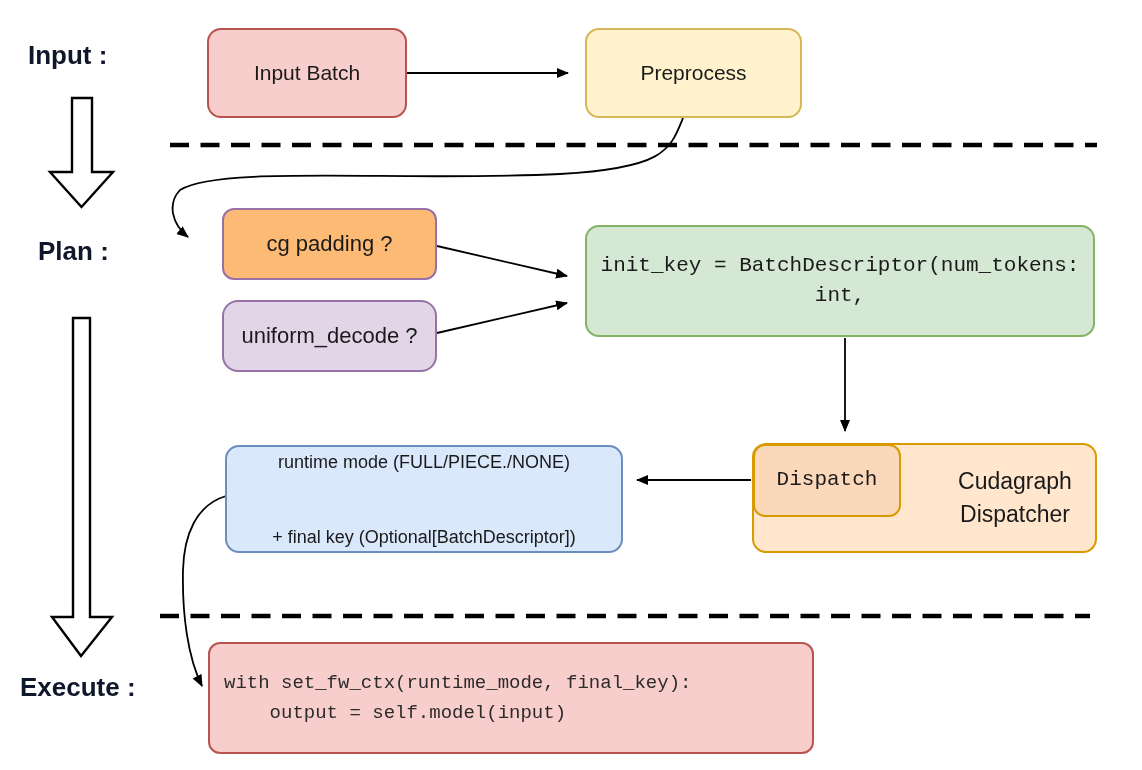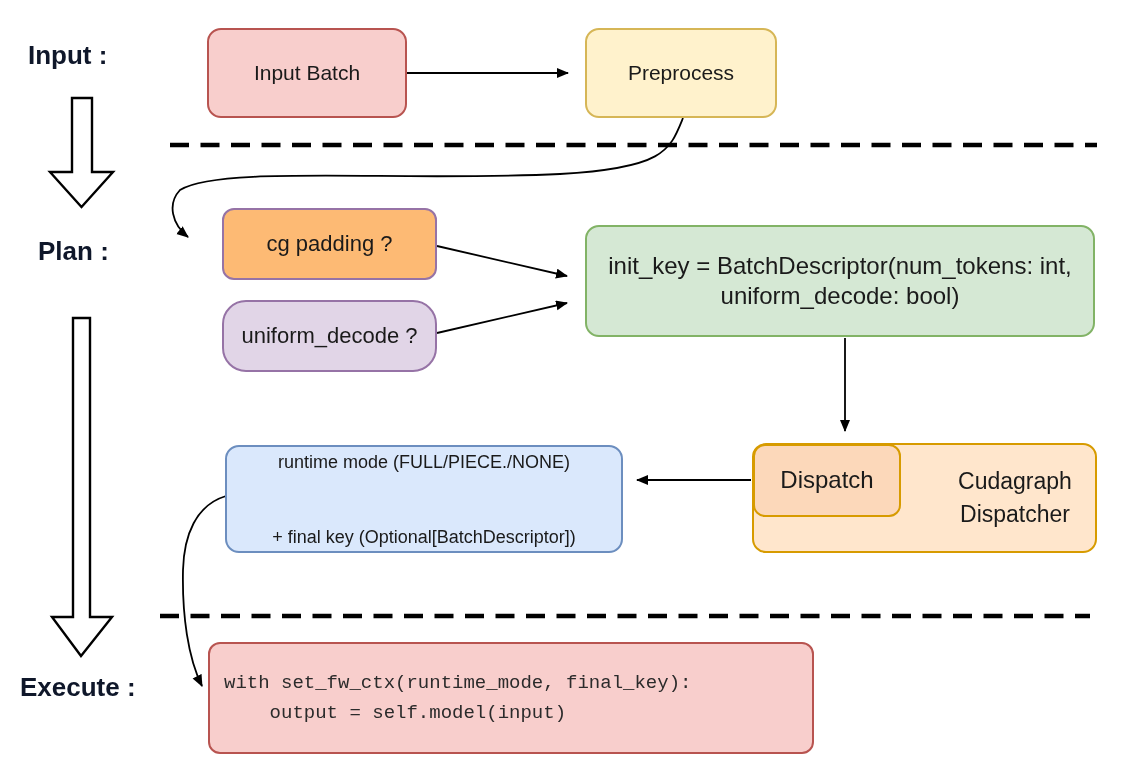--- a/index.html
+++ b/index.html
@@ -13,21 +13,21 @@
   .layer .hollow{fill:#fff;stroke:#000;stroke-width:2.4;stroke-linejoin:miter;}
   .node{
     position:absolute;box-sizing:border-box;border:2px solid #b91c1c;border-radius:14px;
     display:flex;flex-direction:column;align-items:center;justify-content:center;
     text-align:center;line-height:1.35;
   }
   .node span{display:block;}
   .stage{
     position:absolute;font-weight:bold;font-size:26px;color:#0f172a;white-space:nowrap;
   }
-  .fs21{font-size:21px;} .fs22{font-size:22px;} .fs20{font-size:24px;}
+  .fs21{font-size:21px;} .fs22{font-size:22px;} .fs20{font-size:21px;font-family:Liberation Mono, monospace;}
   .fs18{font-size:18px;gap:47px;} .fs23{font-size:23px;line-height:1.45;text-align:center;}
   .code{
     font-family:"Liberation Mono",monospace;font-size:19px;color:#2b2b2b;
     align-items:flex-start;justify-content:center;text-align:left;
     padding-left:14px;border-radius:12px;line-height:30px;
   }
   .code span{white-space:pre;}
 </style>
 </head>
 <body>
@@ -57,35 +57,34 @@
   </svg>
 
   <div class="stage" style="left:28px;top:40px">Input :</div>
   <div class="stage" style="left:38px;top:236px">Plan :</div>
   <div class="stage" style="left:20px;top:672px">Execute :</div>
 
   <div class="node fs21" style="left: 207px; top: 28px; width: 200px; height: 90px; background-color: rgb(248, 206, 204); border-color: rgb(184, 84, 80);">
     <span>Input Batch</span>
   </div>
 
-  <div class="node fs21" style="left: 585px; top: 28px; width: 192px; height: 90px; background-color: rgb(255, 242, 204); border-color: rgb(214, 182, 86);">
+  <div class="node fs21" style="left: 585px; top: 28px; width: 217px; height: 90px; background-color: rgb(255, 242, 204); border-color: rgb(214, 182, 86);">
     <span>Preprocess</span>
   </div>
 
   <div class="node fs22" style="left: 222px; top: 208px; width: 215px; height: 72px; border-radius: 12px; background-color: #fdba74; border-color: rgb(150, 115, 166);">
     <span>cg padding ?</span>
   </div>
 
-  <div class="node fs22" style="left: 222px; top: 300px; width: 215px; height: 72px; border-radius: 24px; background-color: rgb(225, 213, 231); border-color: rgb(150, 115, 166);">
+  <div class="node fs22" style="left: 222px; top: 300px; width: 215px; height: 72px; border-radius: 16px; background-color: rgb(225, 213, 231); border-color: rgb(150, 115, 166);">
     <span>uniform_decode ?</span>
   </div>
 
   <div class="node fs20" style="left: 585px; top: 225px; width: 510px; height: 112px; line-height: 30px; background-color: rgb(213, 232, 212); border-color: rgb(130, 179, 102);">
     <span>init_key = BatchDescriptor(num_tokens: int,</span>
-    <span>uniform_decode: bool)</span>
   </div>
 
   <div class="node" style="left: 752px; top: 443px; width: 345px; height: 110px; background-color: rgb(255, 230, 204); border-color: rgb(215, 155, 0);">
   </div>
   <div class="node fs20" style="left: 753px; top: 444px; width: 148px; height: 73px; border-radius: 12px; background-color: rgb(252, 216, 186); border-color: rgb(215, 155, 0);">
     <span>Dispatch</span>
   </div>
   <div class="node fs23" style="left:934px;top:448px;width:162px;height:100px;border:none;background:transparent">
     <span>Cudagraph</span>
     <span>Dispatcher</span>

